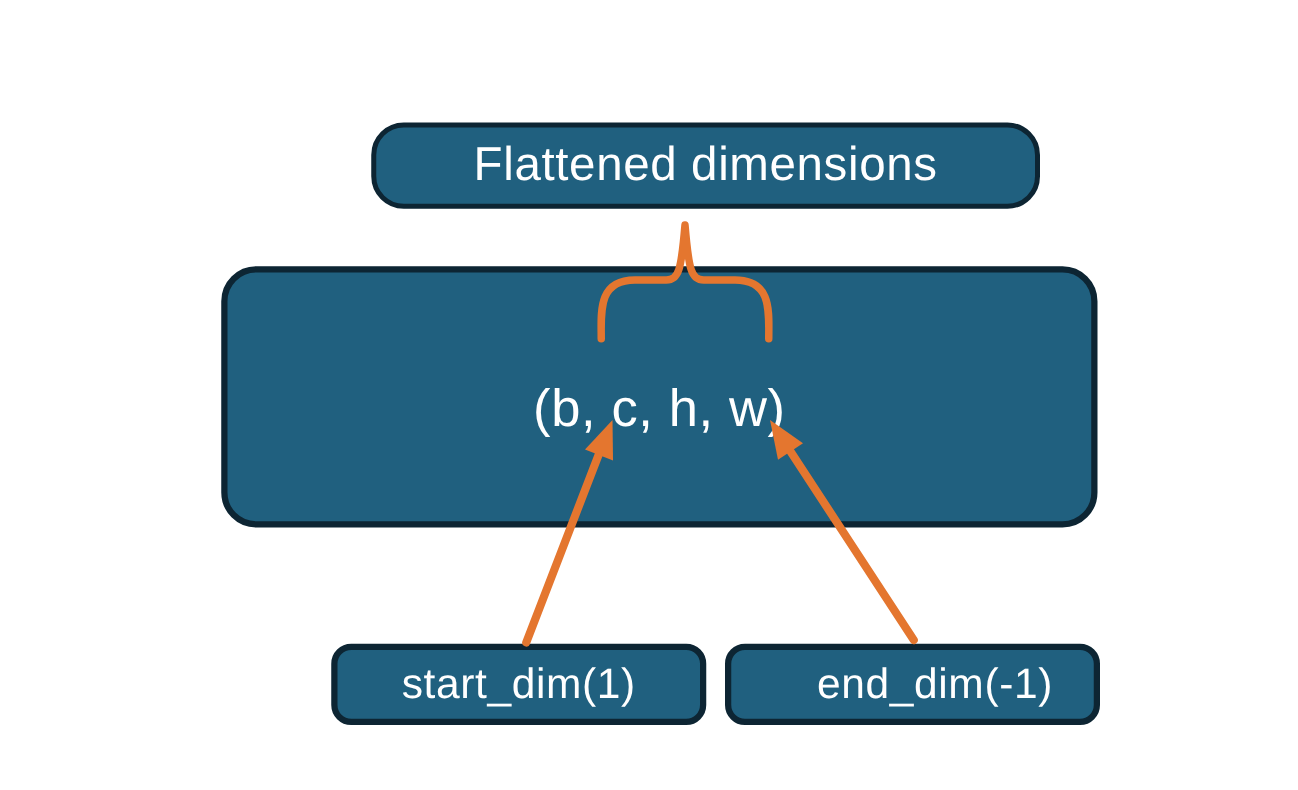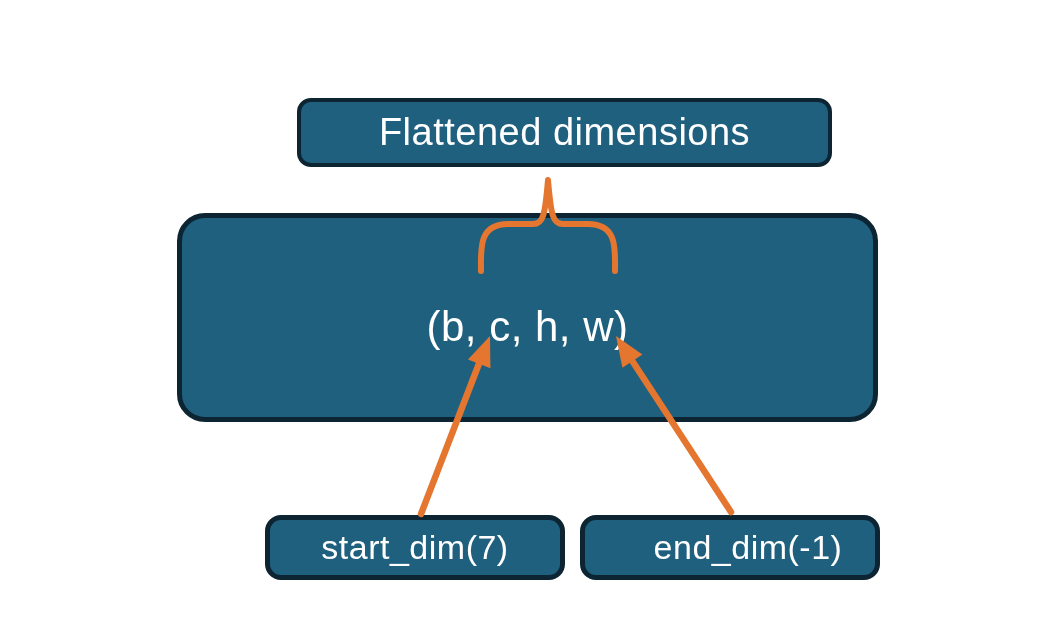--- a/index.html
+++ b/index.html
@@ -26,21 +26,21 @@
     justify-content: center;
     letter-spacing: 0.5px;
     z-index: 1;
   }
   .node-flattened {
     left: 297px;
     top: 98px;
     width: 535px;
     height: 69px;
     border-width: 4px;
-    border-radius: 14px;
+    border-radius: 26px;
     font-size: 38px;
   }
   .node-tensor {
     left: 177px;
     top: 213px;
     width: 701px;
     height: 209px;
     border-radius: 28px;
     font-size: 42px;
   }
@@ -95,20 +95,20 @@
 
   <div class="node node-flattened">
     <span class="node-label">Flattened dimensions</span>
   </div>
 
   <div class="node node-tensor">
     <span class="node-label">(b, c, h, w)</span>
   </div>
 
   <div class="node node-start">
-    <span class="node-label">start_dim(7)</span>
+    <span class="node-label">start_dim(1)</span>
   </div>
 
   <div class="node node-end">
     <span class="node-label">end_dim(-1)</span>
   </div>
 
 </div>
 
 </body></html>

